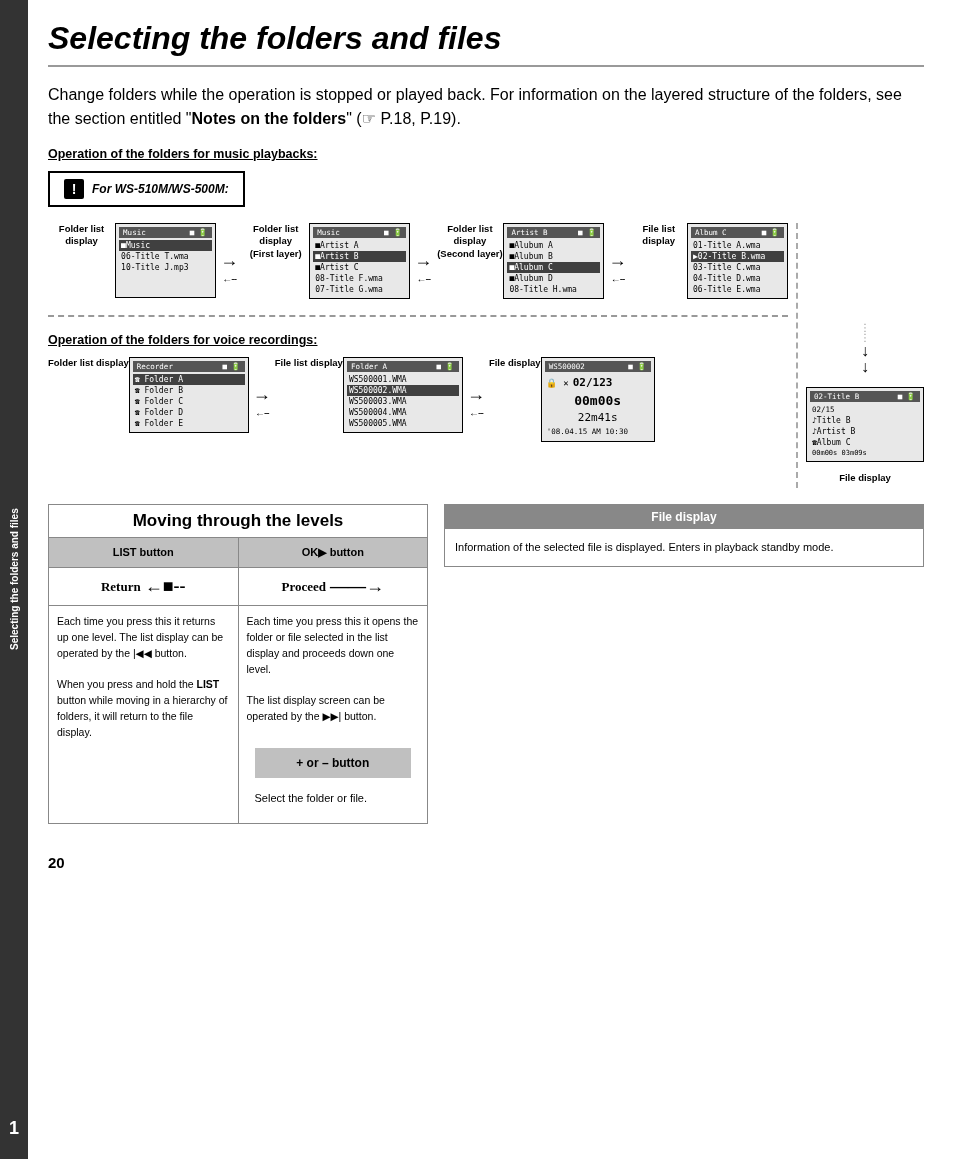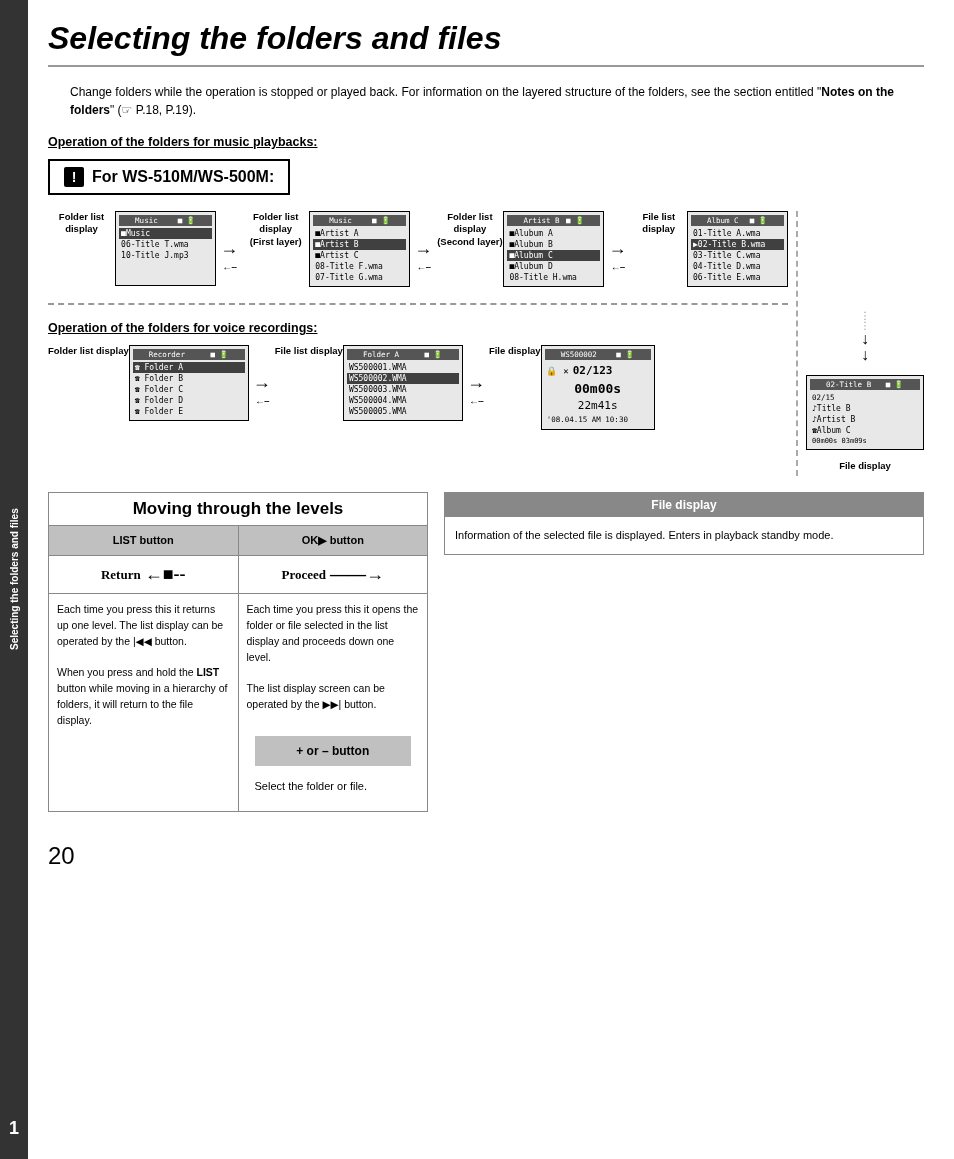--- a/index.html
+++ b/index.html
@@ -64,24 +64,23 @@
       font-size: 32px;
       font-style: italic;
       font-weight: bold;
       border-bottom: 2px solid #999;
       padding-bottom: 8px;
       margin-bottom: 16px;
     }
 
     
     .intro-text {
-      font-size: 12px;
+      font-size: 16px;
       line-height: 1.5;
       margin-bottom: 16px;
-      margin-left: 22px;
     }
     .intro-text strong { font-weight: bold; }
 
     
     .section-header {
       font-size: 12.5px;
       font-weight: bold;
       text-decoration: underline;
       margin-bottom: 10px;
       margin-top: 10px;
@@ -102,22 +101,23 @@
       font-weight: bold;
       font-size: 14px;
       width: 20px;
       height: 20px;
       display: flex;
       align-items: center;
       justify-content: center;
       border-radius: 2px;
     }
     .model-label {
-      font-size: 16px;
-      font-weight: bold;
+      font-size: 12px;
+      font-weight: bold;
+      font-style: italic;
     }
 
     .screen-block {
       display: flex;
       flex-direction: row;
     }
 
     .screen-label {
       font-size: 9.5px;
       font-weight: bold;
@@ -133,21 +133,21 @@
       min-height: 75px;
       padding: 3px;
       font-size: 8px;
       font-family: monospace;
       position: relative;
     }
 
     .screen-display .screen-title-bar {
       background: #555;
       color: #fff;
-      padding: 1px 16px;
+      padding: 1px 4px;
       font-size: 7.5px;
       margin-bottom: 2px;
       display: flex;
       justify-content: space-between;
     }
 
     .screen-display .screen-row {
       padding: 1px 2px;
       font-size: 8px;
       white-space: nowrap;
@@ -578,16 +578,16 @@
         <div class="info-box">
           <div class="info-box-title">File display</div>
           <div class="info-box-content">Information of the selected file is displayed. Enters in playback standby mode.</div>
         </div>
 
       </div>
 
     </div>
 
     
-    <div style="margin-top:30px;font-size:24px;font-weight:normal;">20</div>
+    <div style="margin-top:30px;font-size:15px;font-weight:bold;">20</div>
 
   </div>
 </div>
 
 </body></html>

